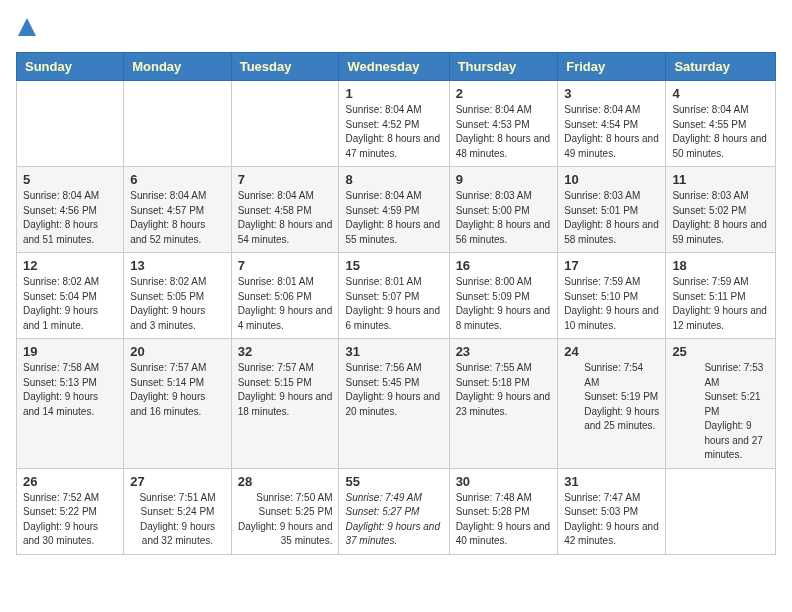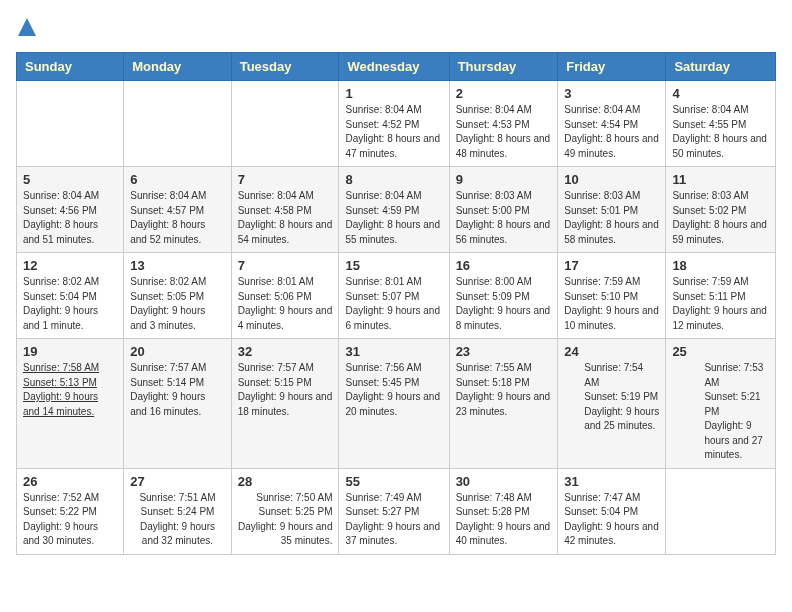--- a/index.html
+++ b/index.html
@@ -238,21 +238,21 @@
         <td>
           <span class="day-number">18</span>
           <div class="day-info" style="white-space: pre-line;">Sunrise: 7:59 AM
 Sunset: 5:11 PM
 Daylight: 9 hours and 12 minutes.</div>
         </td>
       </tr>
       <tr>
         <td>
           <span class="day-number">19</span>
-          <div class="day-info" style="white-space: pre-line; text-decoration: underline;">Sunrise: 7:58 AM
+          <div class="day-info" style="white-space: pre-line;">Sunrise: 7:58 AM
 Sunset: 5:13 PM
 Daylight: 9 hours and 14 minutes.</div>
         </td>
         <td>
           <span class="day-number">20</span>
           <div class="day-info" style="white-space: pre-line;">Sunrise: 7:57 AM
 Sunset: 5:14 PM
 Daylight: 9 hours and 16 minutes.</div>
         </td>
         <td>
@@ -300,32 +300,32 @@
 Daylight: 9 hours and 32 minutes.</div>
         </td>
         <td>
           <span class="day-number">28</span>
           <div class="day-info" style="white-space: pre-line; text-align: right;">Sunrise: 7:50 AM
 Sunset: 5:25 PM
 Daylight: 9 hours and 35 minutes.</div>
         </td>
         <td>
           <span class="day-number">55</span>
-          <div class="day-info" style="white-space: pre-line;">Sunrise: 7:49 AM
+          <div class="day-info" style="white-space: pre-line; font-style: italic;">Sunrise: 7:49 AM
 Sunset: 5:27 PM
 Daylight: 9 hours and 37 minutes.</div>
         </td>
         <td>
           <span class="day-number">30</span>
           <div class="day-info" style="white-space: pre-line;">Sunrise: 7:48 AM
 Sunset: 5:28 PM
 Daylight: 9 hours and 40 minutes.</div>
         </td>
         <td>
           <span class="day-number">31</span>
           <div class="day-info" style="white-space: pre-line;">Sunrise: 7:47 AM
-Sunset: 5:04 PM
+Sunset: 5:03 PM
 Daylight: 9 hours and 42 minutes.</div>
         </td>
         <td class="empty-cell"></td>
       </tr>
     </tbody>
 </table>
 
 </body></html>

